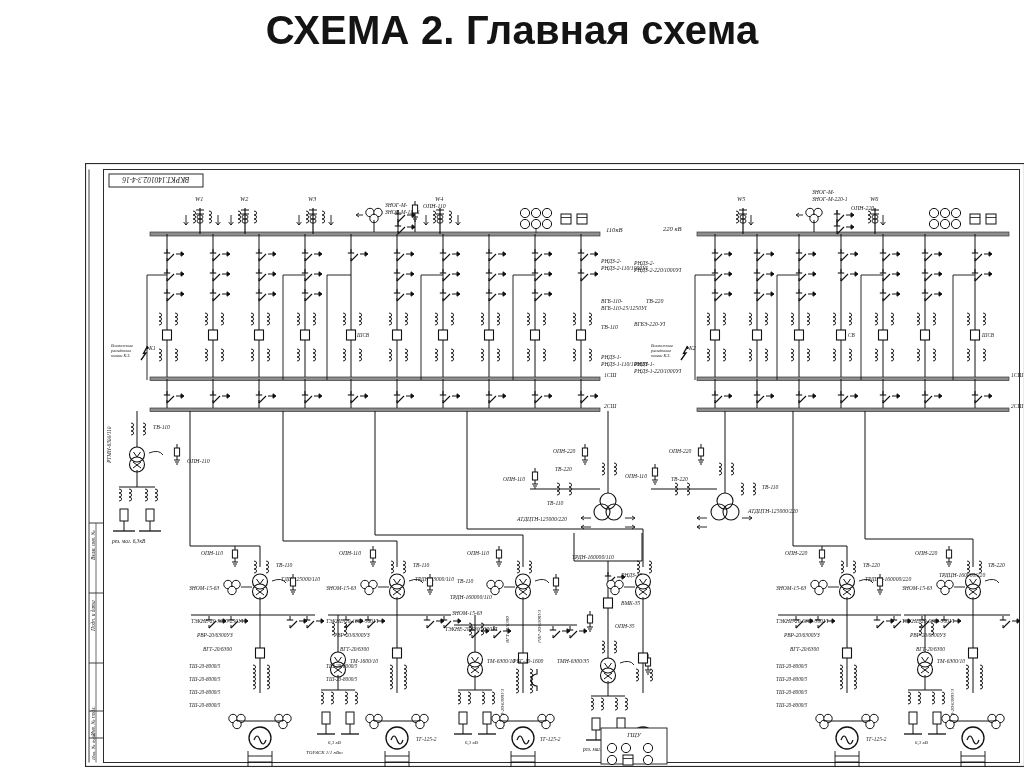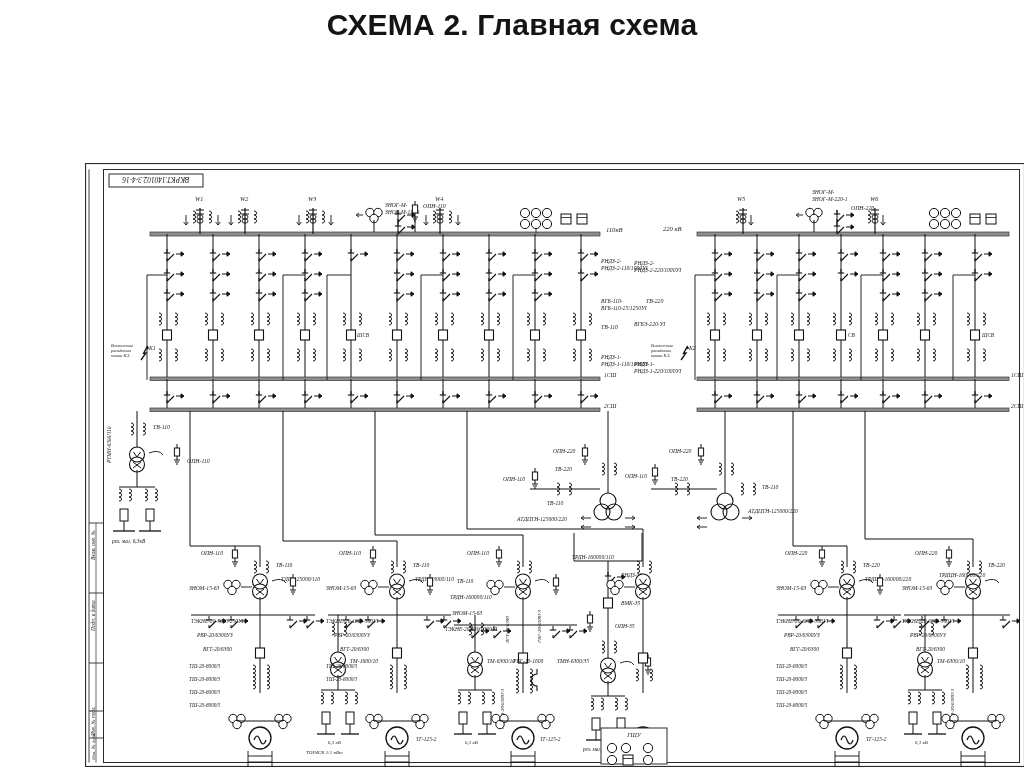--- a/index.html
+++ b/index.html
@@ -8,21 +8,21 @@
     width:1024px;height:767px;
     background:#ffffff;
     font-family:"Liberation Sans", sans-serif;
     overflow:hidden;
     position:relative;
   }
   #page-title{
     position:absolute;
     top:8px;left:0;width:1024px;
     text-align:center;
-    font-size:30px;
+    font-size:40px;
     font-weight:600;
     color:#141414;
     letter-spacing:0.2px;
     font-family:"Liberation Sans", sans-serif;
     white-space:nowrap;
   }
   #drawing-wrap{
     position:absolute;
     left:85px;top:163px;
     width:940px;height:604px;

